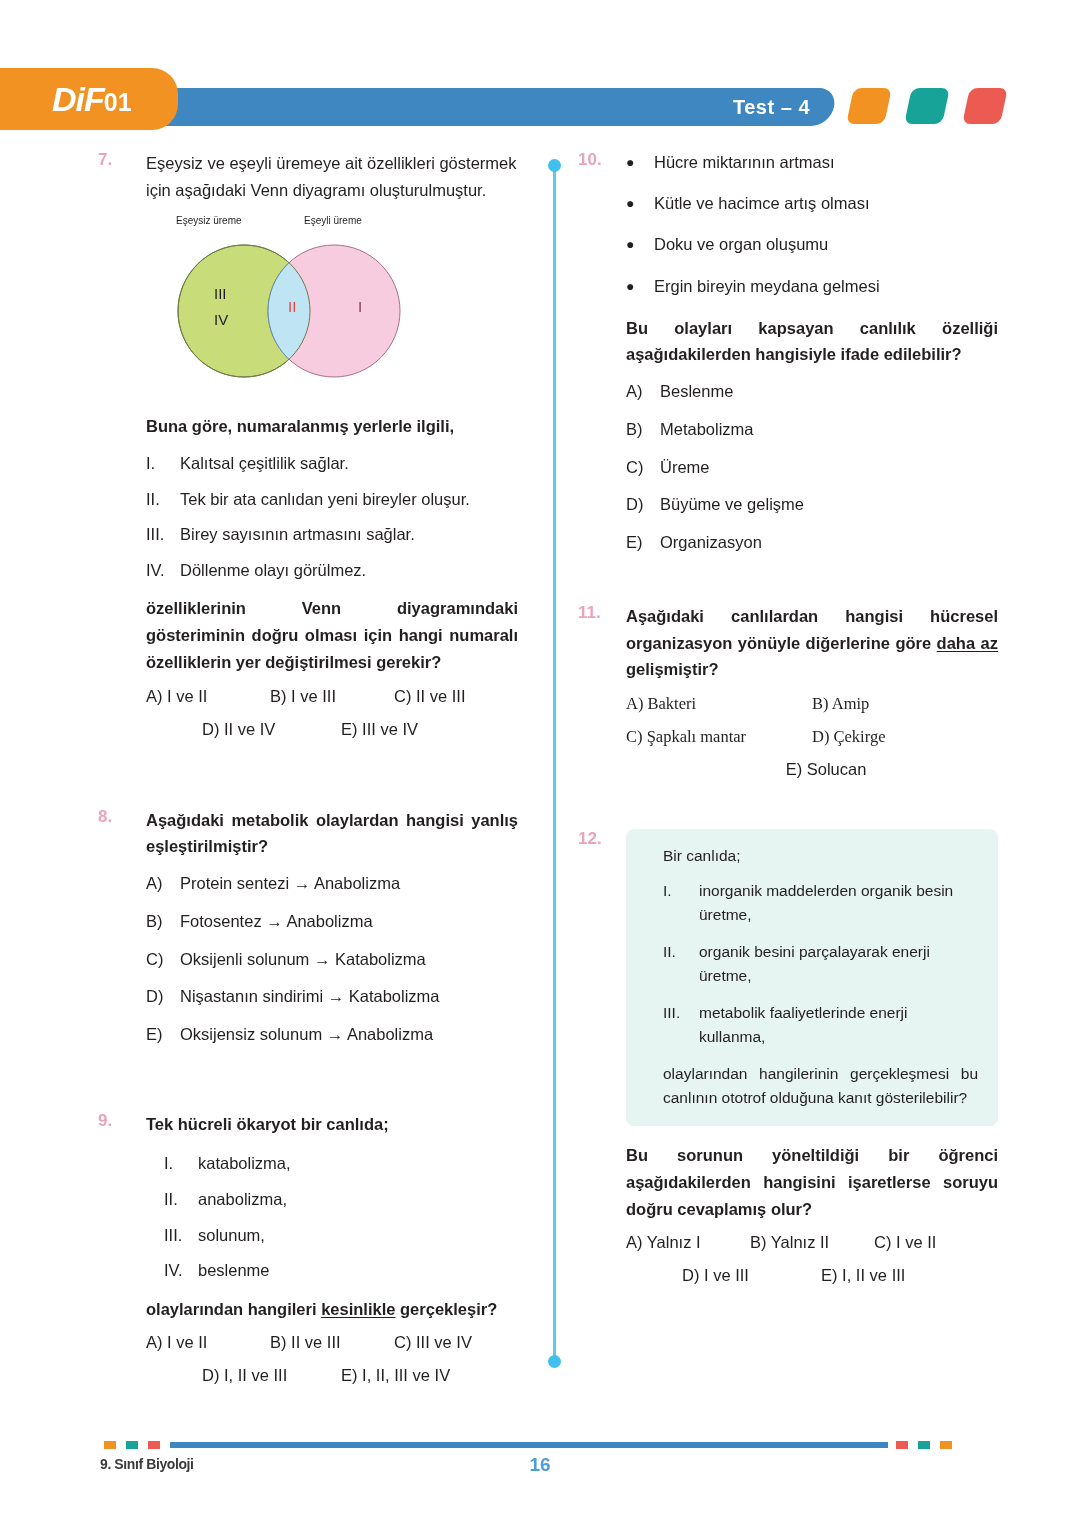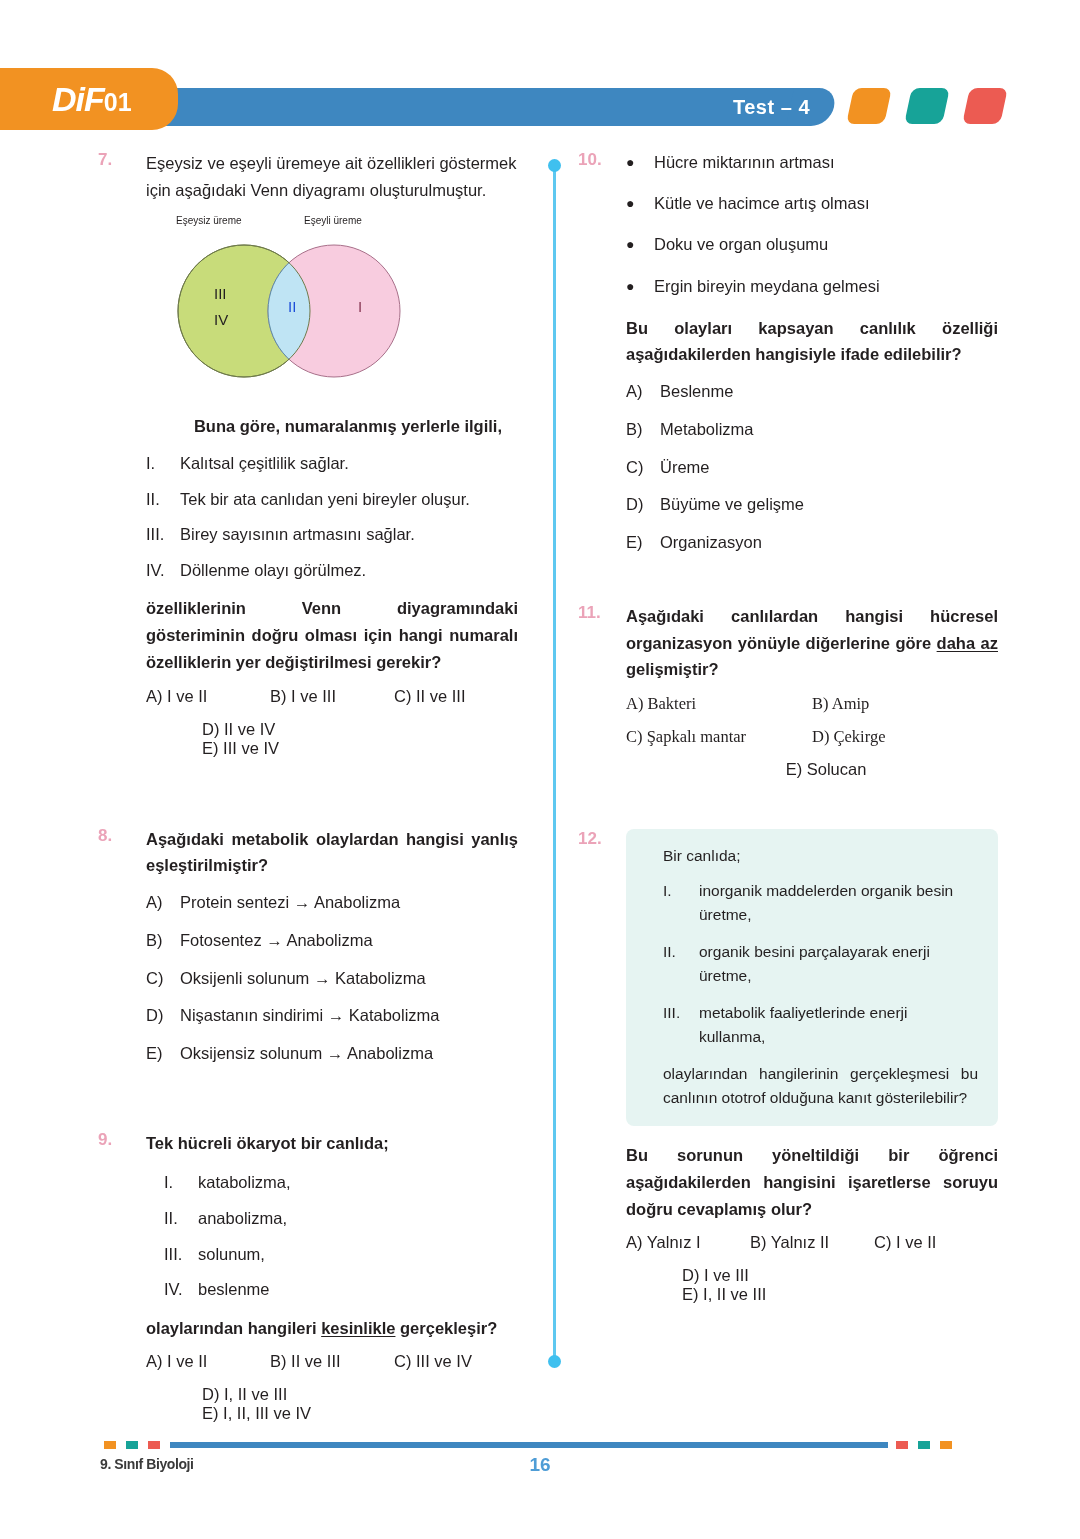--- a/index.html
+++ b/index.html
@@ -198,21 +198,21 @@
     flex: 0 0 34px;
   }
 
   
   .orow {
     display: flex;
     font-size: 16.5px;
     margin-bottom: 14px;
   }
   .orow-3 > div { flex: 0 0 33.33%; }
-  .orow-2 { padding-left: 56px; flex-direction: column; }
+  .orow-2 { padding-left: 56px; }
   .orow-2 > div { flex: 0 0 44%; }
 
   
   .orow-2x2 {
     display: flex;
     font-size: 16.5px;
     margin-bottom: 13px;
     font-family: Liberation Serif, serif;
   }
   .orow-2x2 > div { flex: 0 0 50%; }
@@ -350,25 +350,25 @@
           </defs>
           <circle cx="82" cy="70" r="66" fill="#c8dc7a" stroke="#6e7a4a" stroke-width="1"></circle>
           <circle cx="172" cy="70" r="66" fill="#f8ccdf" stroke="#a8708a" stroke-width="1"></circle>
           <g clip-path="url(#clipLeft)">
             <circle cx="172" cy="70" r="66" fill="#bfe4f4" stroke="#5e8fa6" stroke-width="1"></circle>
           </g>
           <circle cx="82" cy="70" r="66" fill="none" stroke="#6e7a4a" stroke-width="1"></circle>
         </svg>
         <div class="venn-roman" style="left:68px; top:70px;">III</div>
         <div class="venn-roman" style="left:68px; top:96px;">IV</div>
-        <div class="venn-roman" style="left:142px; top:83px; color:#1d4ed8;">II</div>
+        <div class="venn-roman" style="left:142px; top:83px; color:#ef4444;">II</div>
         <div class="venn-roman" style="left:212px; top:83px; color:#8a3a56;">I</div>
       </div>
 
-      <div class="qstem bold" style="text-align:center;margin-left:32px;">Buna göre, numaralanmış yerlerle ilgili,</div>
+      <div class="qstem bold" style="text-align:left;">Buna göre, numaralanmış yerlerle ilgili,</div>
 
       <div class="rlist">
         <div class="ritem">
           <span class="rnum">I.</span>
           <span>Kalıtsal çeşitlilik sağlar.</span>
         </div>
         <div class="ritem">
           <span class="rnum">II.</span>
           <span>Tek bir ata canlıdan yeni bireyler oluşur.</span>
         </div>

